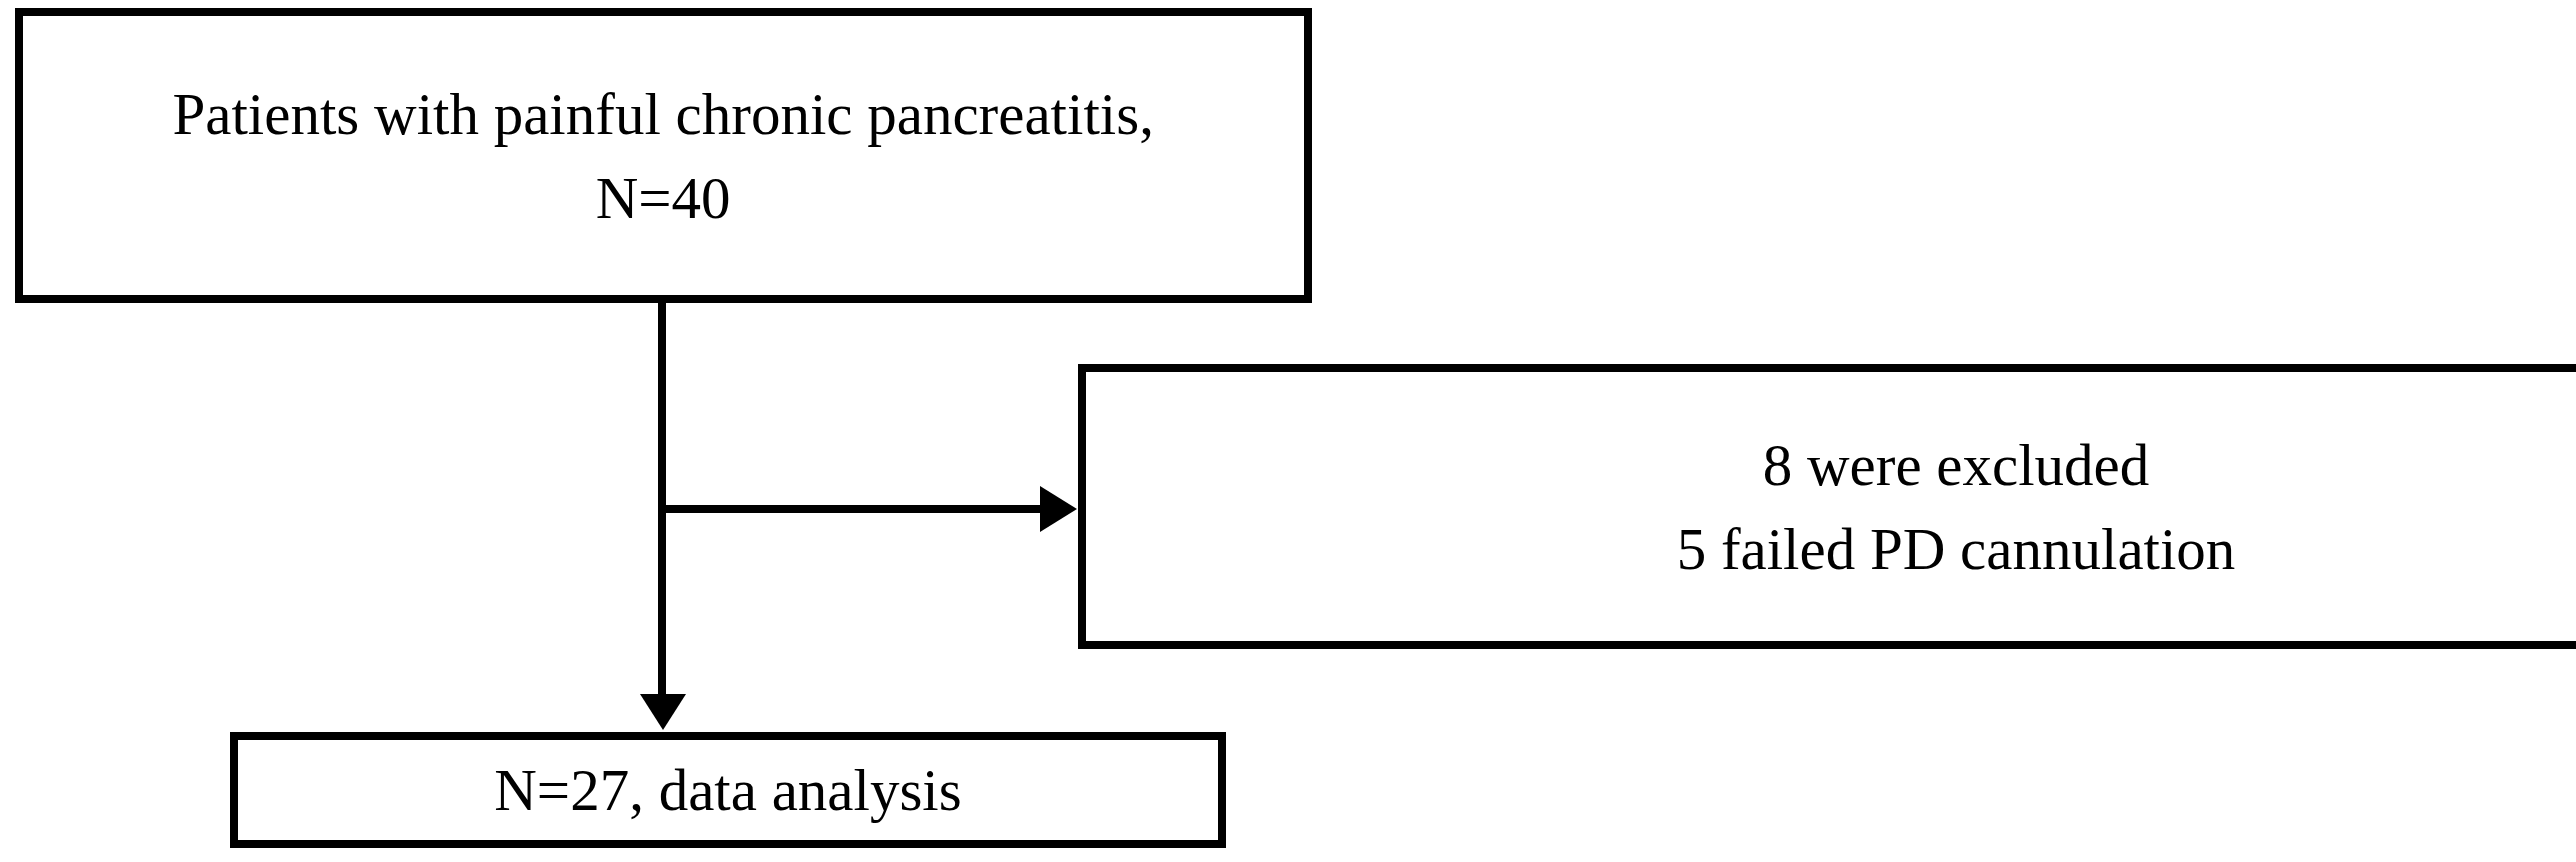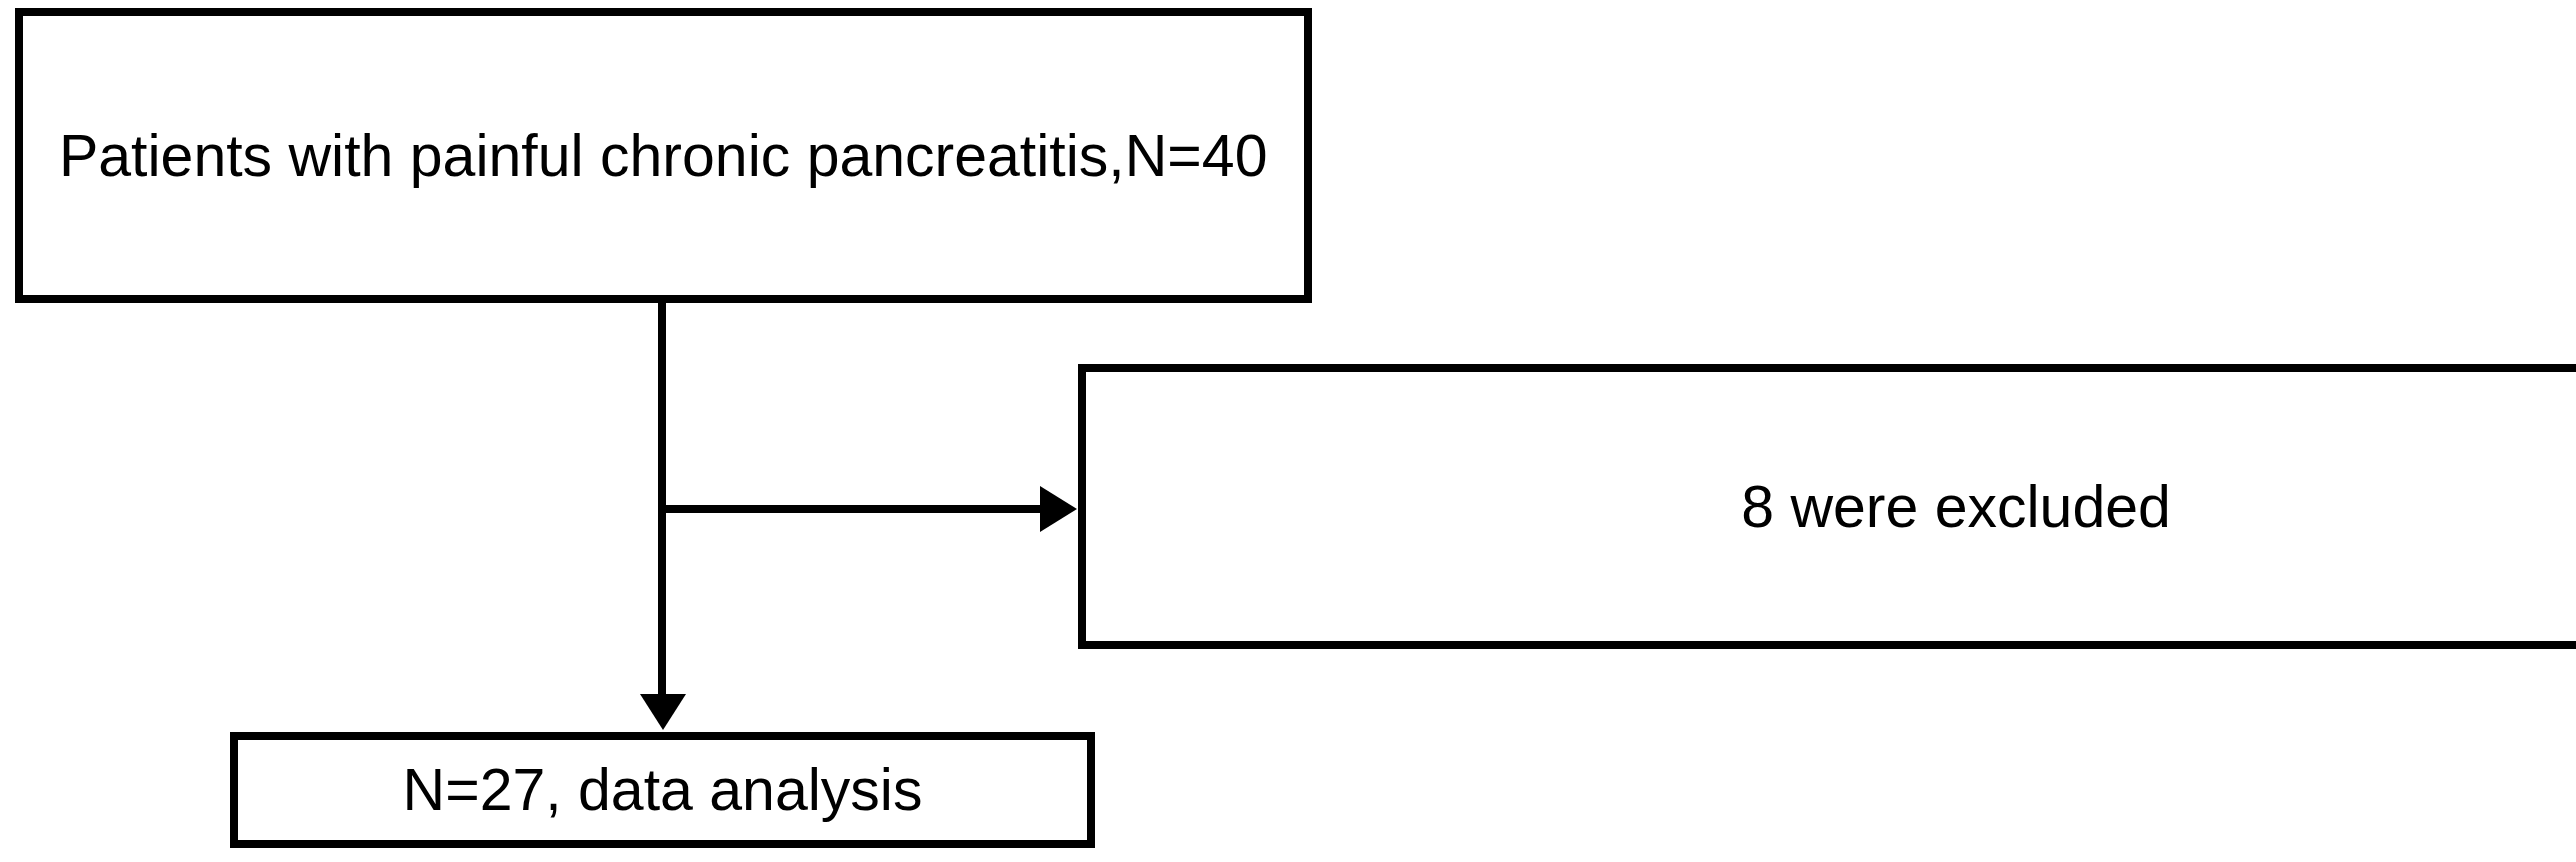--- a/index.html
+++ b/index.html
@@ -14,23 +14,24 @@
     font-family: "Liberation Sans", sans-serif;
     color: #000000;
     overflow: hidden;
   }
   .box {
     position: absolute;
     box-sizing: border-box;
     border: 8.1px solid #000000;
     background: #ffffff;
     display: flex;
-    flex-direction: row;
+    flex-direction: column;
     justify-content: center;
     align-items: center;
+    font-family: Liberation Serif, serif;
   }
   .line {
     white-space: pre; 
     text-align: center;
     font-size: 59px;
     line-height: 84px;
     color: #000000;
   }
   .box-top {
     left: 14.7px;
@@ -40,21 +41,21 @@
   }
   .box-excluded {
     left: 1078px;
     top: 364px;
     width: 1756px;
     height: 285px;
   }
   .box-analysis {
     left: 230px;
     top: 732px;
-    width: 865px;
+    width: 996px;
     height: 116px;
   }
   .shaft {
     position: absolute;
     background: #000000;
   }
   .shaft-down {
     left: 658px;
     top: 303px;
     width: 8.1px;
@@ -95,18 +96,19 @@
 </div>
 
 <div class="shaft shaft-down"></div>
 <div class="head head-down"></div>
 
 <div class="shaft shaft-right"></div>
 <div class="head head-right"></div>
 
 <div class="box box-excluded">
   <div class="line">8 were excluded</div>
+  <div class="line">5 failed PD cannulation</div>
 </div>
 
 <div class="box box-analysis">
   <div class="line">N=27, data analysis</div>
 </div>
 
 
 </body></html>

